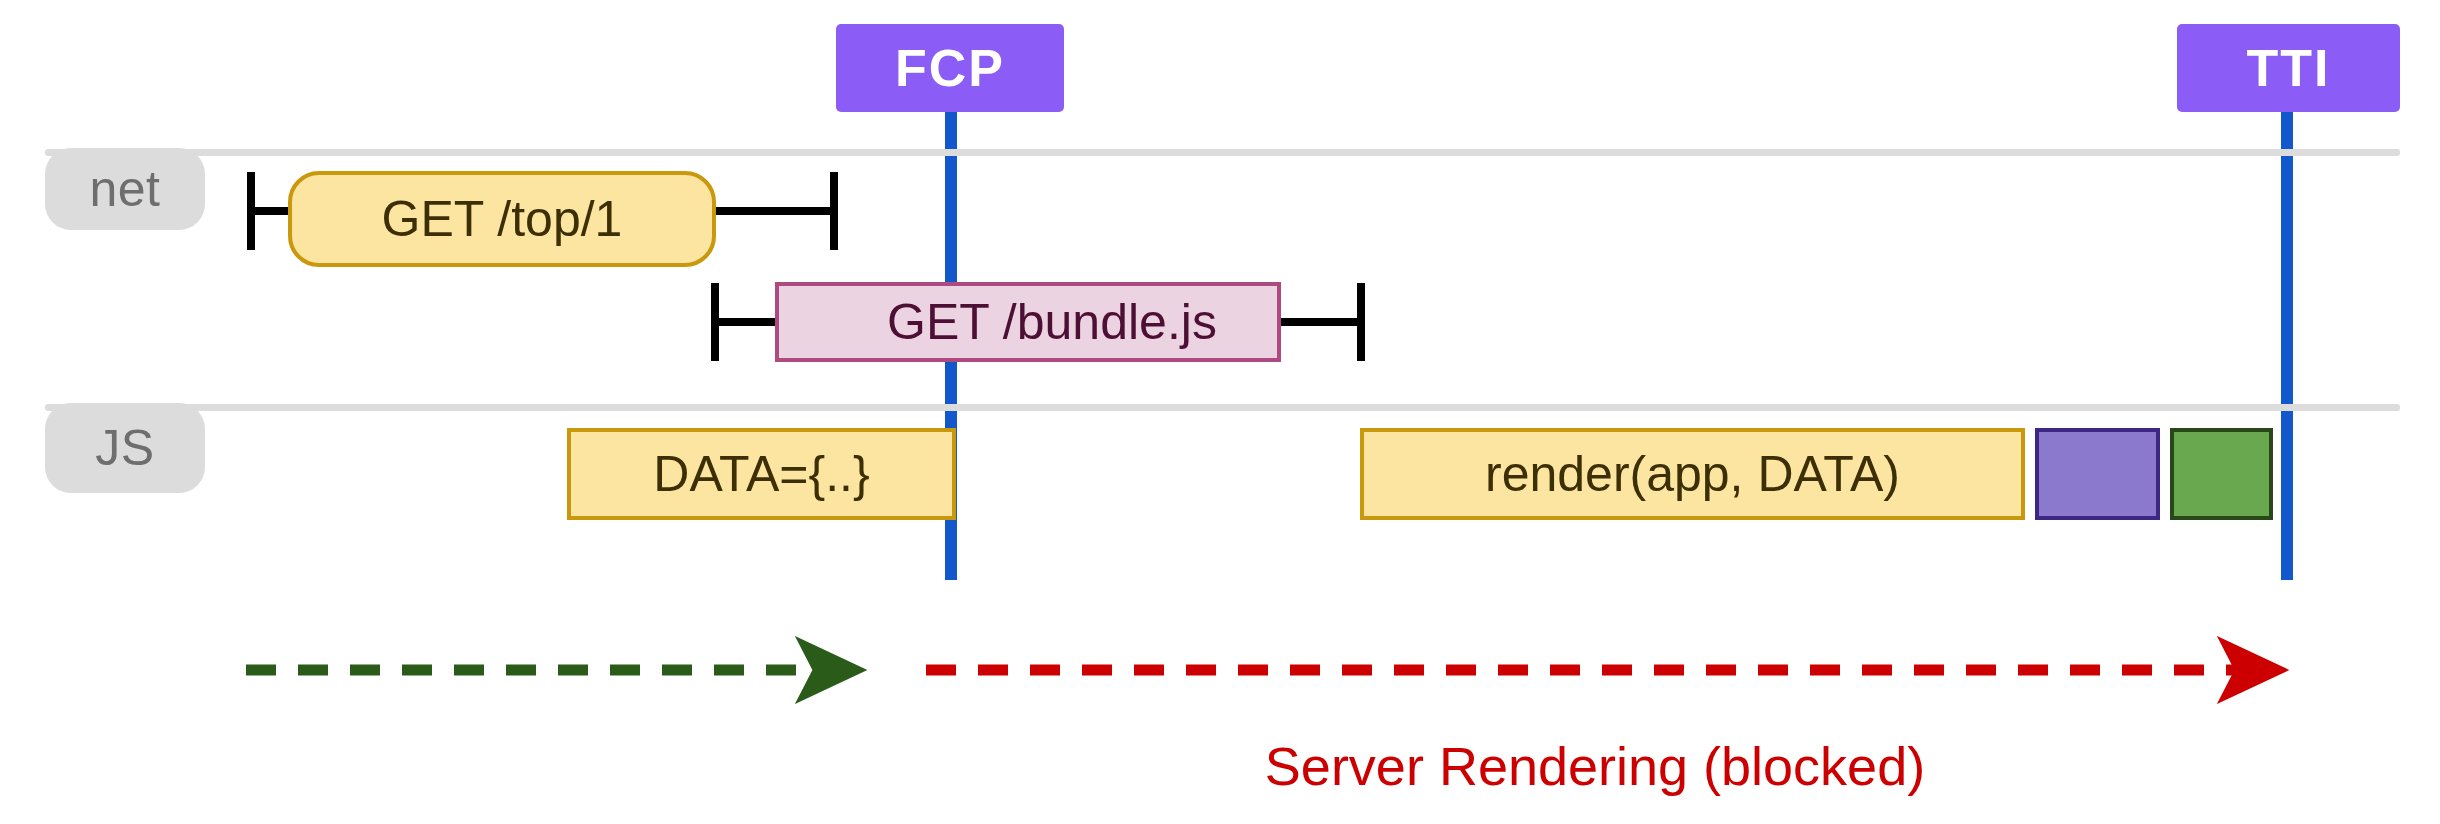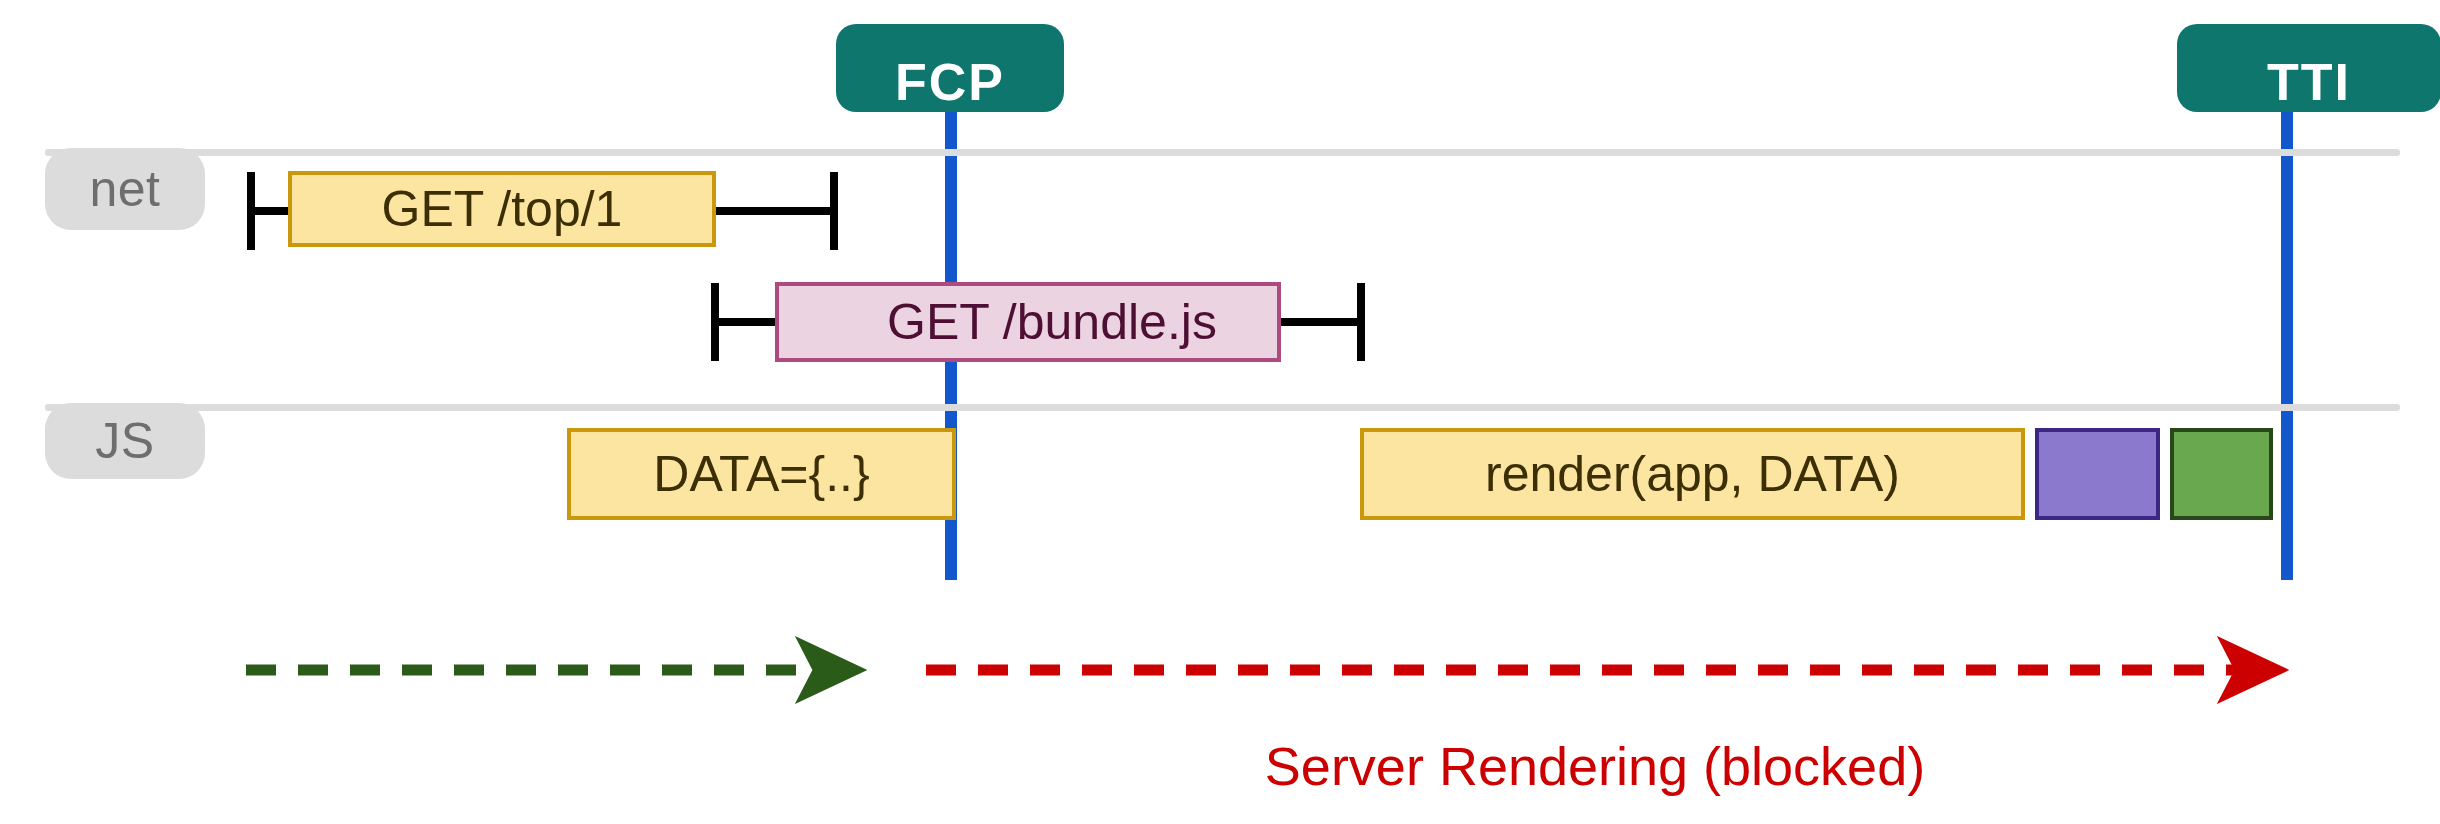--- a/index.html
+++ b/index.html
@@ -40,24 +40,24 @@
   }
 
   
   .milestone-line {
     position: absolute;
     width: 12px;
     background: #1357cd;
   }
   .milestone-badge {
     position: absolute;
-    background: #0f766e;
-    border-radius: 20px;
+    background: #8b5cf6;
+    border-radius: 5px;
     display: flex;
-    align-items: flex-end;
+    align-items: center;
     justify-content: center;
     color: #ffffff;
     font-size: 52px;
     font-weight: bold;
     letter-spacing: 2px;
   }
 
   
   .task-box {
     position: absolute;
@@ -119,29 +119,29 @@
 
   <div class="milestone-line" style="left:945px; top:100px; height:480px;"></div>
   <div class="milestone-line" style="left:2281px; top:100px; height:480px;"></div>
 
   <div class="lane-rule" style="left:45px; top:149px; width:2355px;"></div>
   <div class="lane-rule" style="left:45px; top:404px; width:2355px;"></div>
 
   <div class="lane-chip" style="left:45px; top:148px; width:160px; height:82px;">
     <span>net</span>
   </div>
-  <div class="lane-chip" style="left:45px; top:403px; width:160px; height:76px;">
+  <div class="lane-chip" style="left:45px; top:403px; width:160px; height:90px;">
     <span>JS</span>
   </div>
 
   <div class="whisker-tick" style="left:247px; top:172px; height:78px;"></div>
   <div class="whisker-bar" style="left:247px; top:207px; width:48px;"></div>
   <div class="whisker-bar" style="left:710px; top:207px; width:128px;"></div>
   <div class="whisker-tick" style="left:830px; top:172px; height:78px;"></div>
-  <div class="task-box yellow" style="left:288px; top:171px; width:428px; height:76px;">
+  <div class="task-box yellow" style="left:288px; top:171px; width:428px; height:96px;border-radius:31px;">
     <span>GET /top/1</span>
   </div>
 
   <div class="whisker-tick" style="left:711px; top:283px; height:78px;"></div>
   <div class="whisker-bar" style="left:711px; top:318px; width:70px;"></div>
   <div class="whisker-bar" style="left:1275px; top:318px; width:90px;"></div>
   <div class="whisker-tick" style="left:1357px; top:283px; height:78px;"></div>
   <div class="task-box pink" style="left:775px; top:282px; width:506px; height:80px;">
     <span>GET /bundle.js</span>
   </div>
@@ -151,21 +151,21 @@
   </div>
   <div class="task-box yellow" style="left:1360px; top:428px; width:665px; height:92px;">
     <span>render(app, DATA)</span>
   </div>
   <div class="task-box purple" style="left:2035px; top:428px; width:125px; height:92px;"></div>
   <div class="task-box green" style="left:2170px; top:428px; width:103px; height:92px;"></div>
 
   <div class="milestone-badge" style="left:836px; top:24px; width:228px; height:88px;">
     <span>FCP</span>
   </div>
-  <div class="milestone-badge" style="left:2177px; top:24px; width:264px; height:88px;">
+  <div class="milestone-badge" style="left:2177px; top:24px; width:223px; height:88px;">
     <span>TTI</span>
   </div>
 
   <svg class="phase-arrow" style="left:240px; top:635px; width:630px;" viewBox="0 0 630 70" xmlns="http://www.w3.org/2000/svg">
     <defs>
       <marker id="arrow-green" markerWidth="7" markerHeight="7" refX="3.2" refY="3.5" orient="auto">
         <path d="M0,0.4 L6.6,3.5 L0,6.6 L1.6,3.5 Z" fill="#2a5b18"></path>
       </marker>
     </defs>
     <line x1="6" y1="35" x2="590" y2="35" stroke="#2a5b18" stroke-width="11" stroke-dasharray="30,22" marker-end="url(#arrow-green)"></line>

